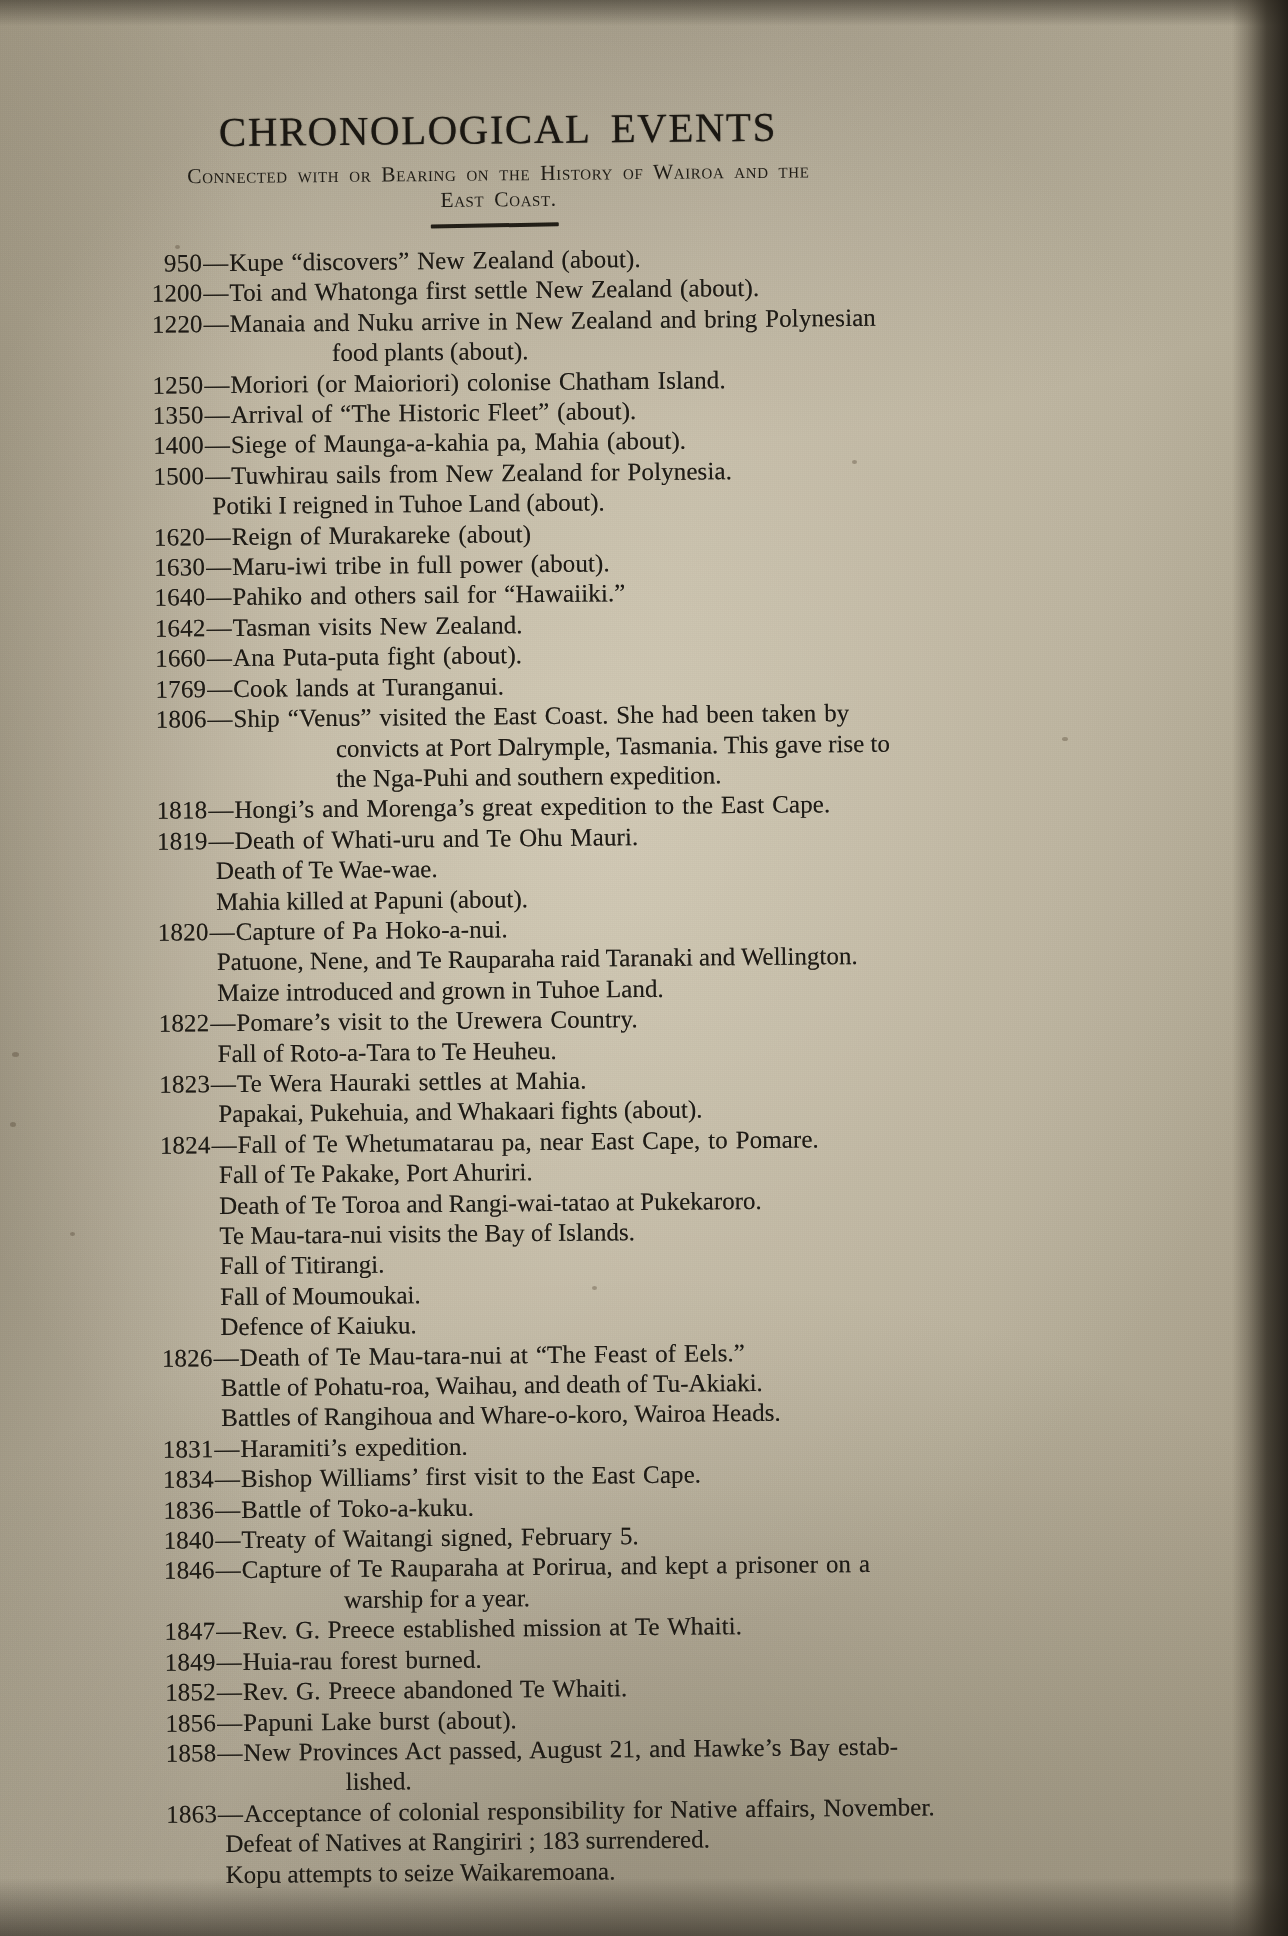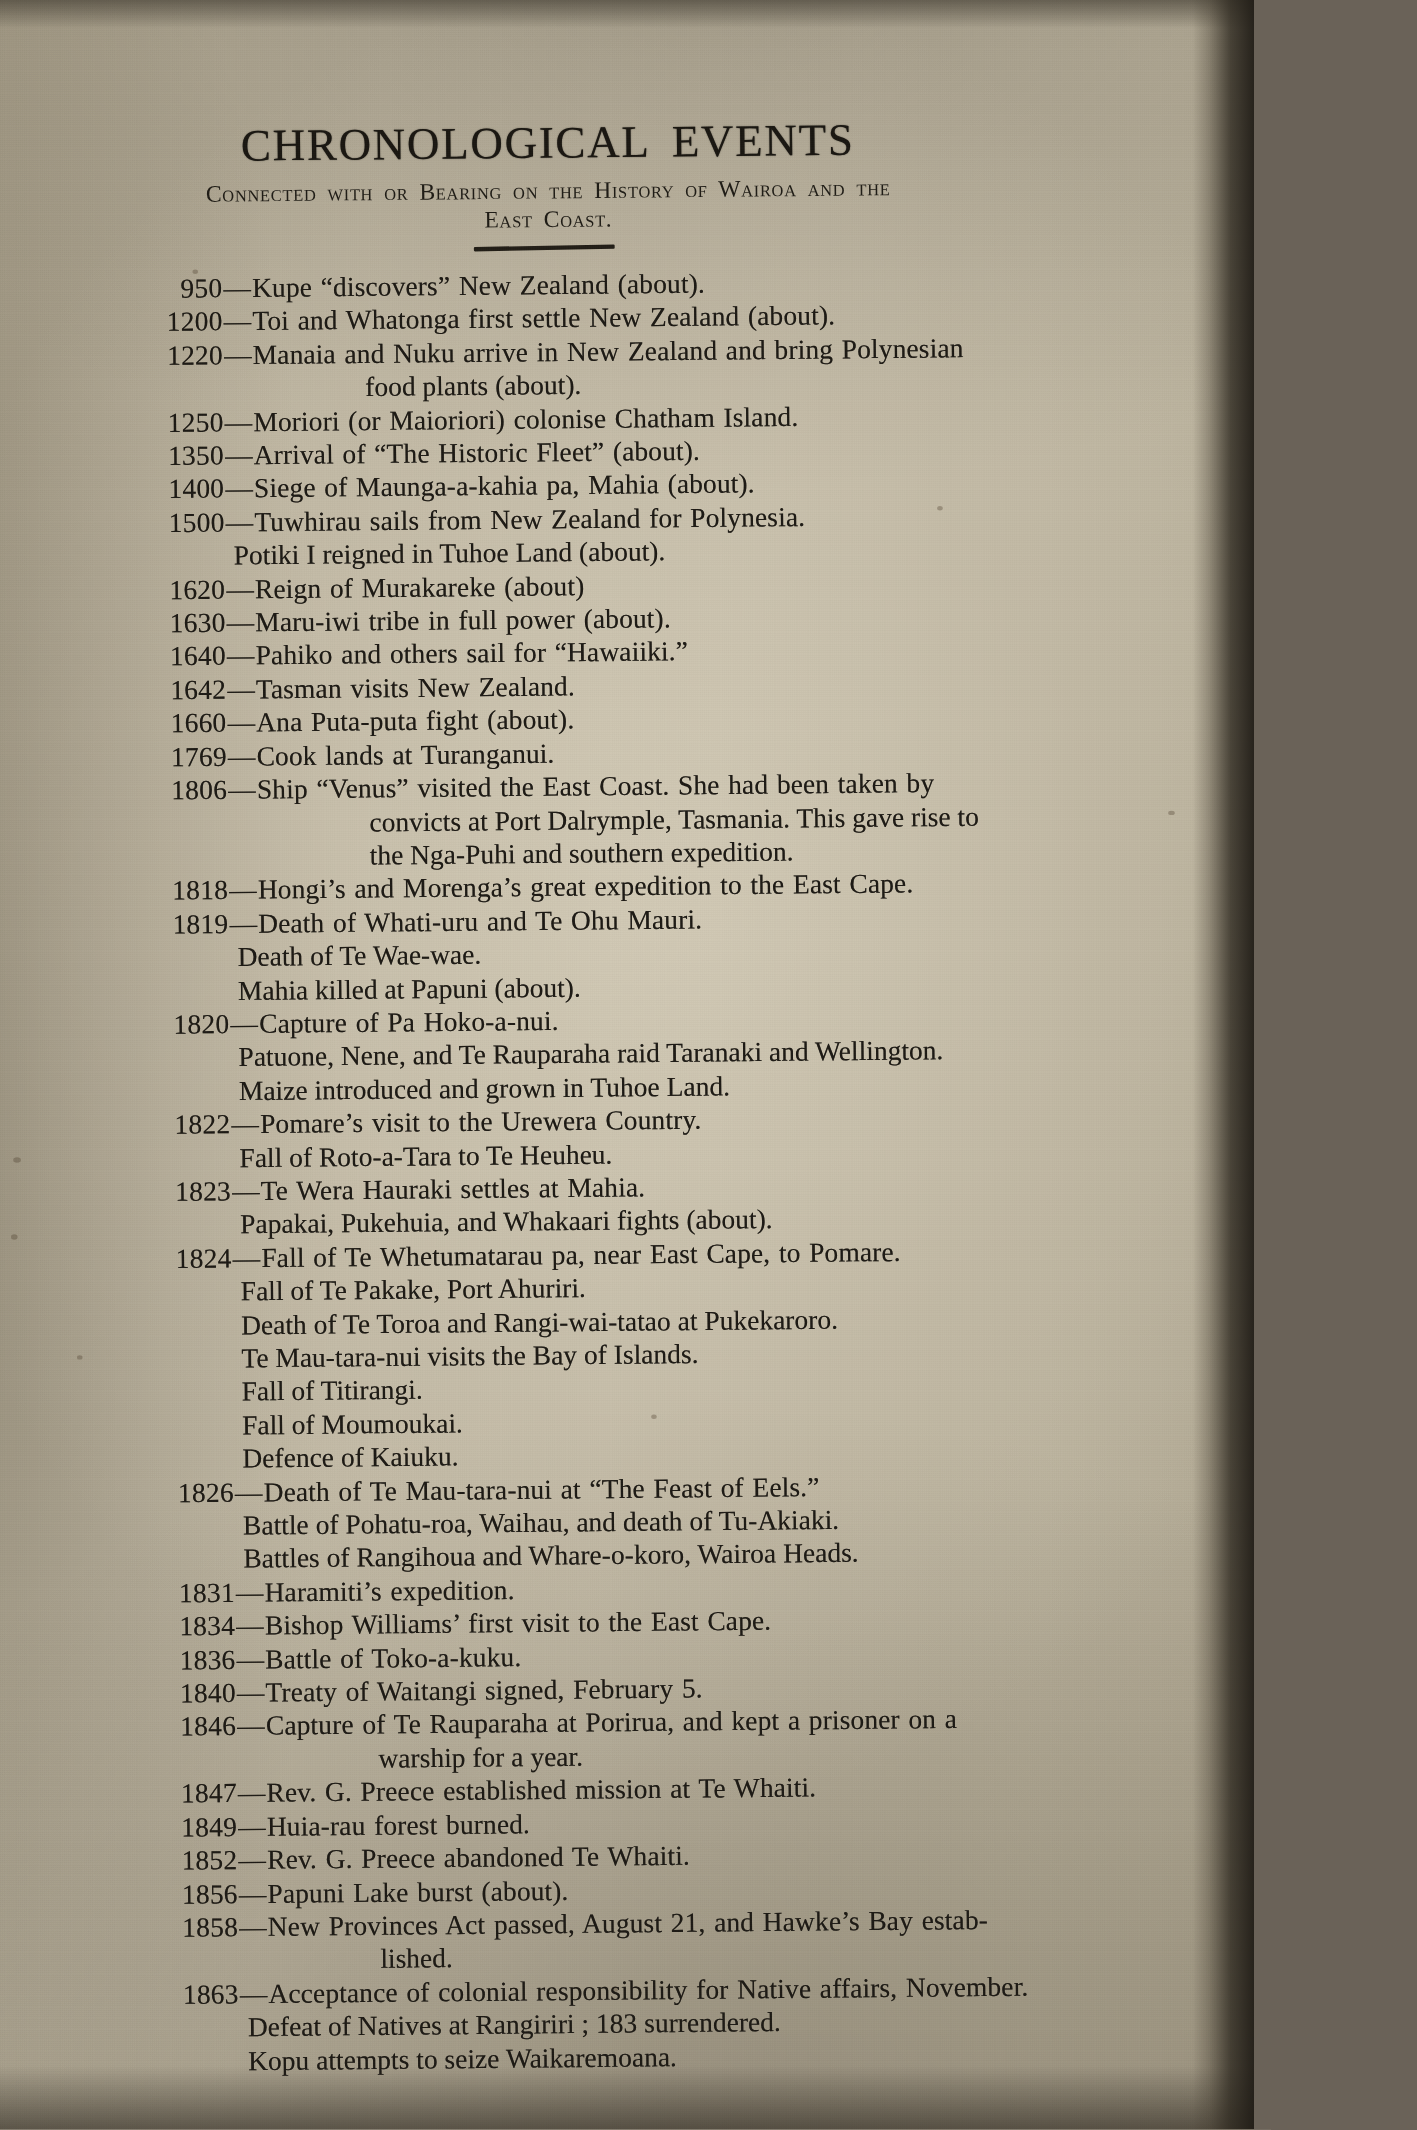--- a/index.html
+++ b/index.html
@@ -3,21 +3,21 @@
 <meta charset="utf-8">
 <style>
   html, body {
     margin: 0;
     padding: 0;
     background: #6a6258;
   }
 
   #page {
     position: relative;
-    width: 1140px;
+    width: 1288px;
     height: 1936px;
     overflow: hidden;
     background: #b3ab99;
     font-family: "Liberation Serif", "DejaVu Serif", serif;
     color: #1b1813;
   }
 
   
   .paper {
     position: absolute;

